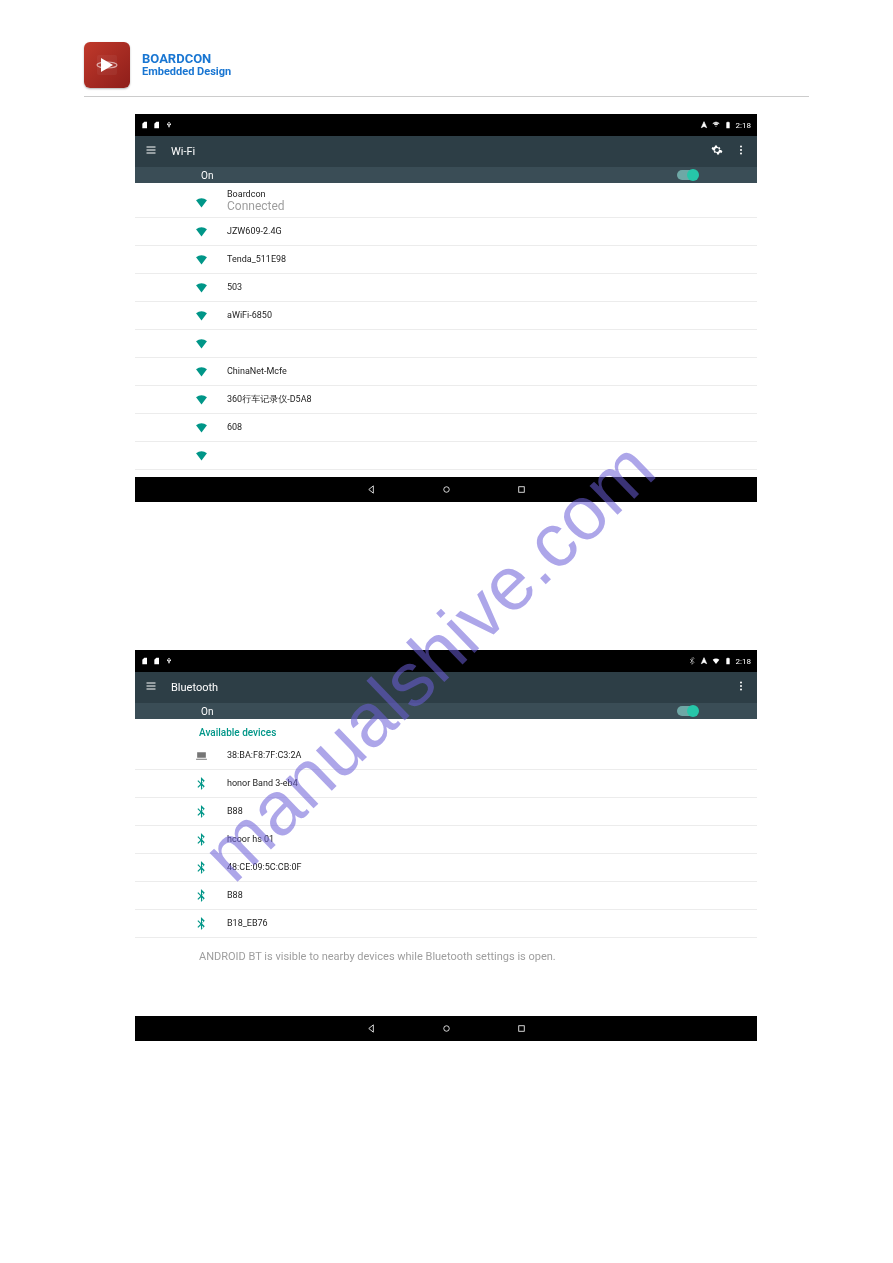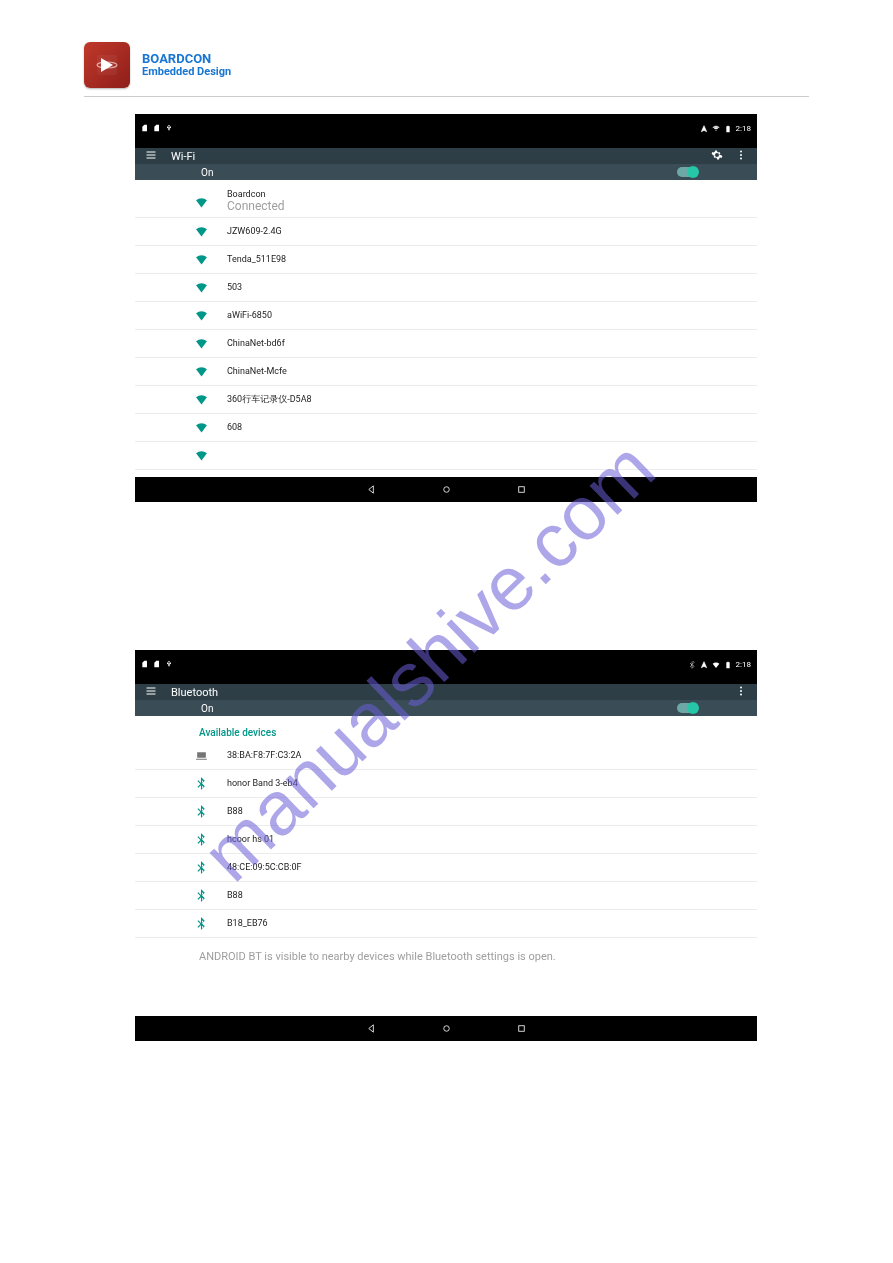--- a/index.html
+++ b/index.html
@@ -47,35 +47,35 @@
     width: 622px;
     background: #fff;
   }
   .device.wifi { top: 114px; height: 388px; }
   .device.bt   { top: 650px; height: 391px; }
 
   .statusbar {
     height: 14px;
     background: #000;
     display: flex;
-    align-items: flex-start;
+    align-items: center;
     justify-content: space-between;
-    padding: 10px 6px;
+    padding: 4px 6px;
     color: #fff;
     font-size: 8px;
   }
   .statusbar .left, .statusbar .right { display: flex; gap: 4px; align-items: center; }
   .statusbar svg { width: 8px; height: 8px; fill: #fff; }
 
   .appbar {
     background: #2d3e46;
     color: #fff;
     display: flex;
     align-items: center;
-    height: 16px;
+    height: 31px;
     padding: 0 10px;
     font-size: 11px;
   }
   .appbar .spacer { flex: 1; }
   .appbar .menu-icon { margin-right: 14px; }
   .appbar .title { font-weight: 400; }
   .appbar svg { width: 12px; height: 12px; fill: #fff; }
 
   .togglebar {
     background: #3a4d56;
@@ -286,23 +286,20 @@
             <div class="content-col">
               <div>aWiFi-6850</div>
             </div>
           </div>
           <div class="row">
             <div class="icon-col">
               <svg class="wifi-ico" viewBox="0 0 24 24">
                 <path d="M12 21L2 8c6-5 14-5 20 0z"></path>
               </svg>
             </div>
-            <div class="content-col">
-              <div>ChinaNet-bd6f</div>
-            </div>
           </div>
           <div class="row">
             <div class="icon-col">
               <svg class="wifi-ico" viewBox="0 0 24 24">
                 <path d="M12 21L2 8c6-5 14-5 20 0z"></path>
               </svg>
             </div>
             <div class="content-col">
               <div>ChinaNet-Mcfe</div>
             </div>

